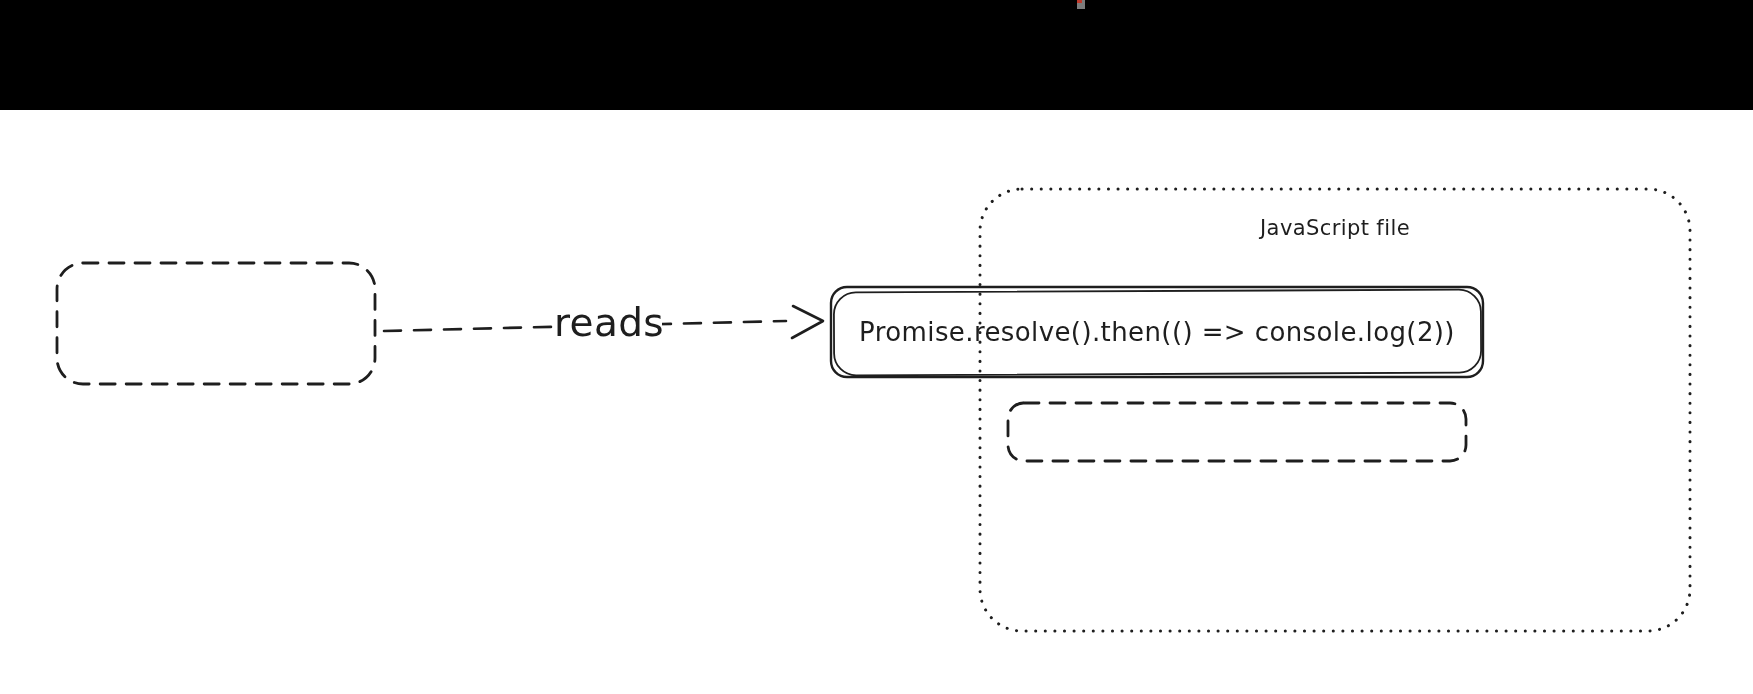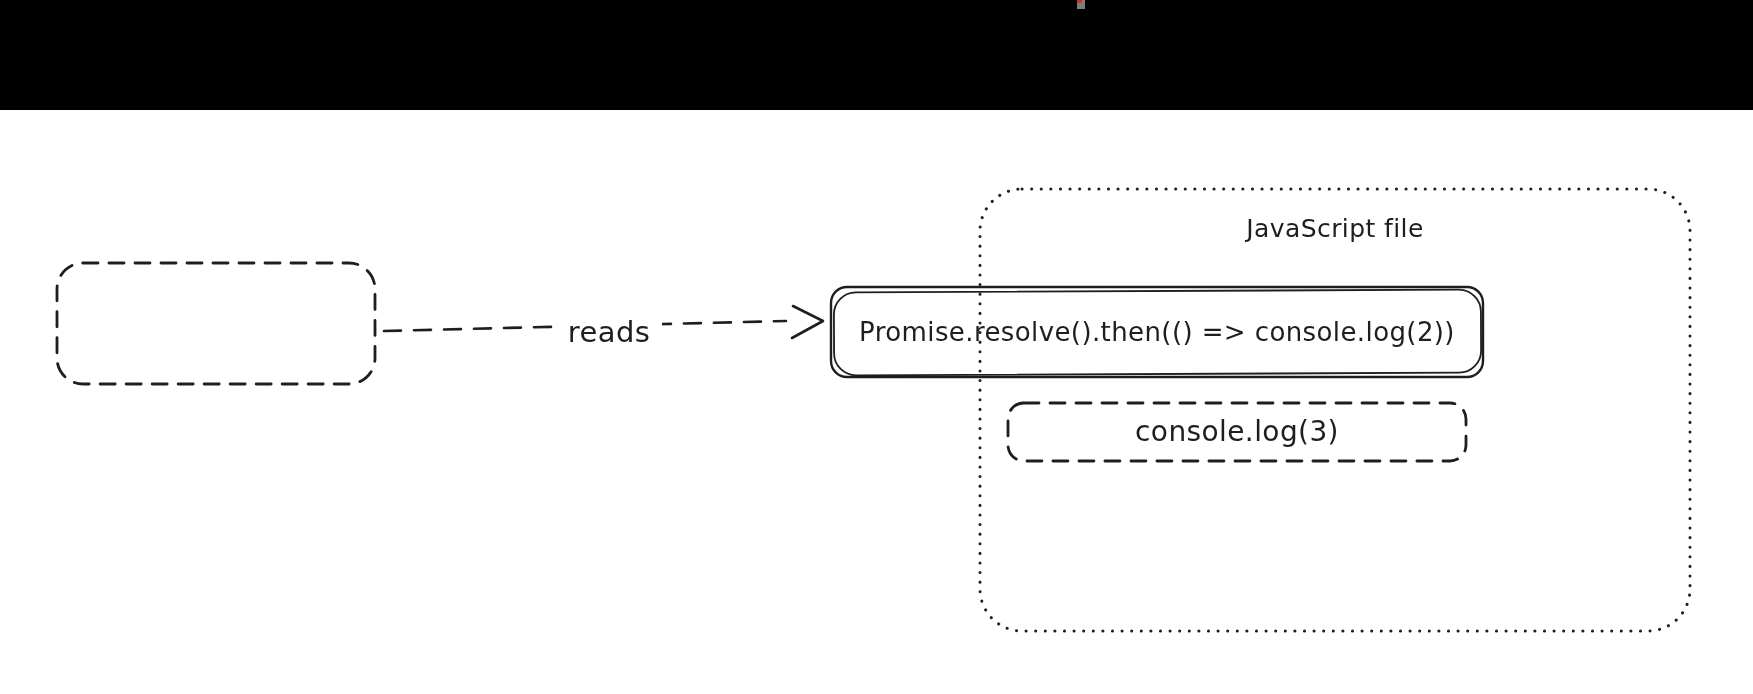--- a/index.html
+++ b/index.html
@@ -53,30 +53,30 @@
     line-height: 1.1;
   }
 
   .lbl-main-thread {
     left: 57px; top: 263px;
     width: 318px; height: 121px;
     font-size: 30px;
   }
 
   .lbl-reads {
-    left: 556px; top: 312px;
+    left: 556px; top: 302px;
     width: 106px; height: 42px;
-    font-size: 29px;
+    font-size: 39px;
     background: #ffffff;
   }
 
   .lbl-js-file {
     left: 980px; top: 204px;
     width: 710px; height: 50px;
-    font-size: 25px;
+    font-size: 21px;
   }
 
   .lbl-promise {
     left: 836px; top: 287px;
     width: 642px; height: 90px;
     font-size: 26px;
   }
 
   .lbl-console3 {
     left: 1008px; top: 403px;
@@ -111,15 +111,14 @@
     <rect x="1008" y="403" width="458" height="58" rx="16" fill="none" stroke="#1e1e1e" stroke-width="2.8" stroke-dasharray="15 11" stroke-linecap="round"></rect>
   </svg>
 
 
   <div class="lbl lbl-reads">reads</div>
 
   <div class="lbl lbl-js-file">JavaScript file</div>
 
   <div class="lbl lbl-promise">Promise.resolve().then(() =&gt; console.log(2))</div>
 
-  <div class="lbl lbl-console3">console.log(3)</div>
 
 </div>
 
 </body></html>

